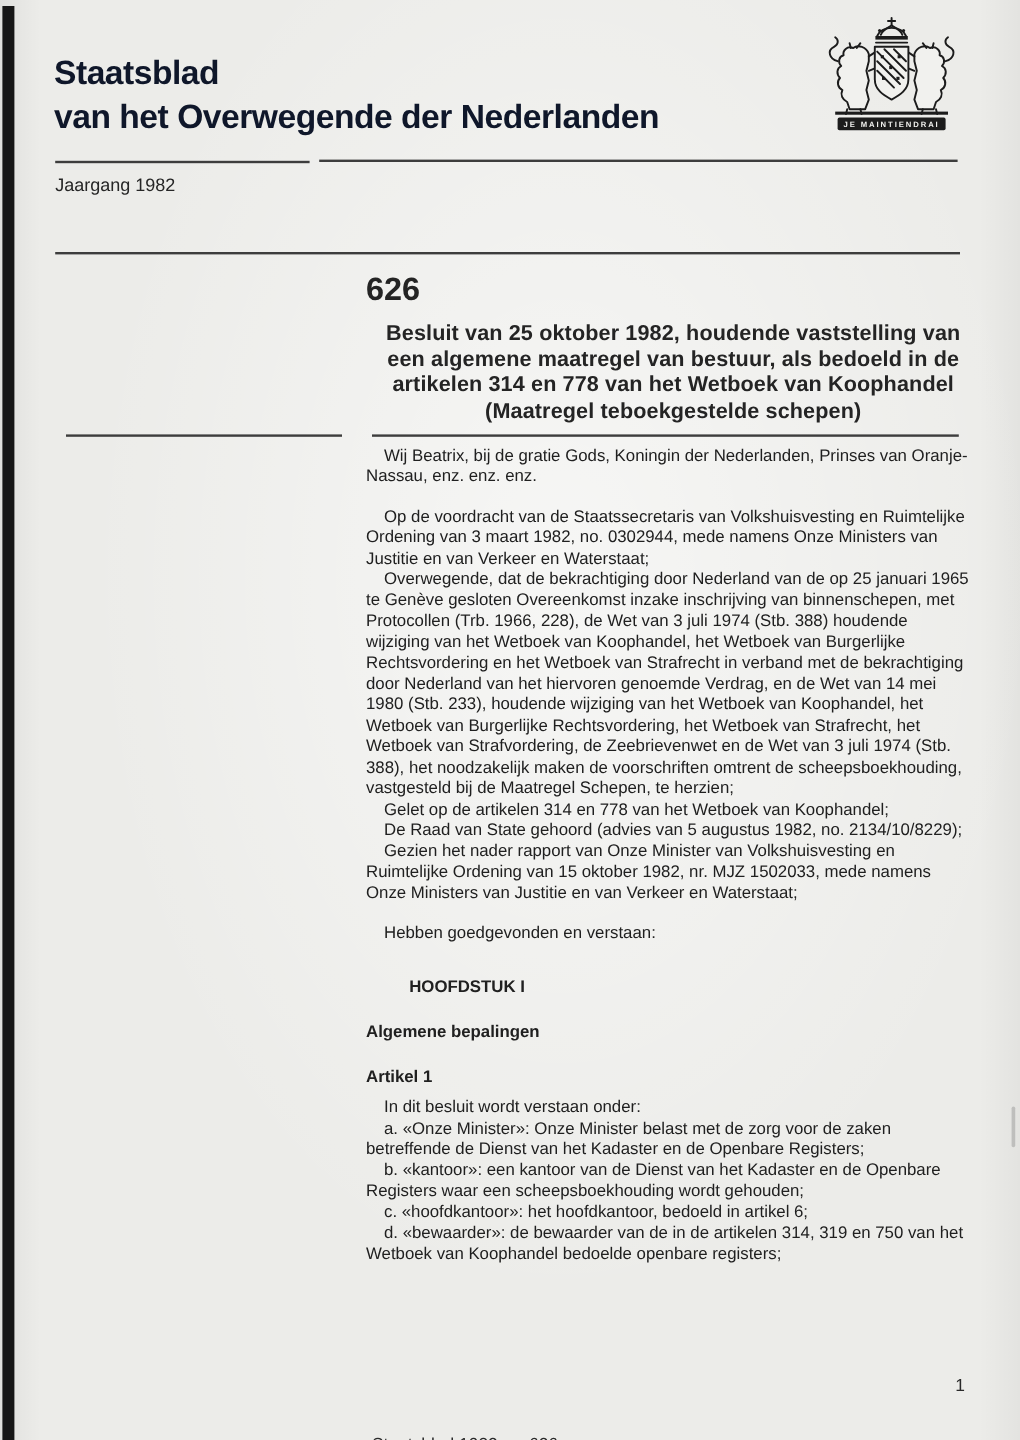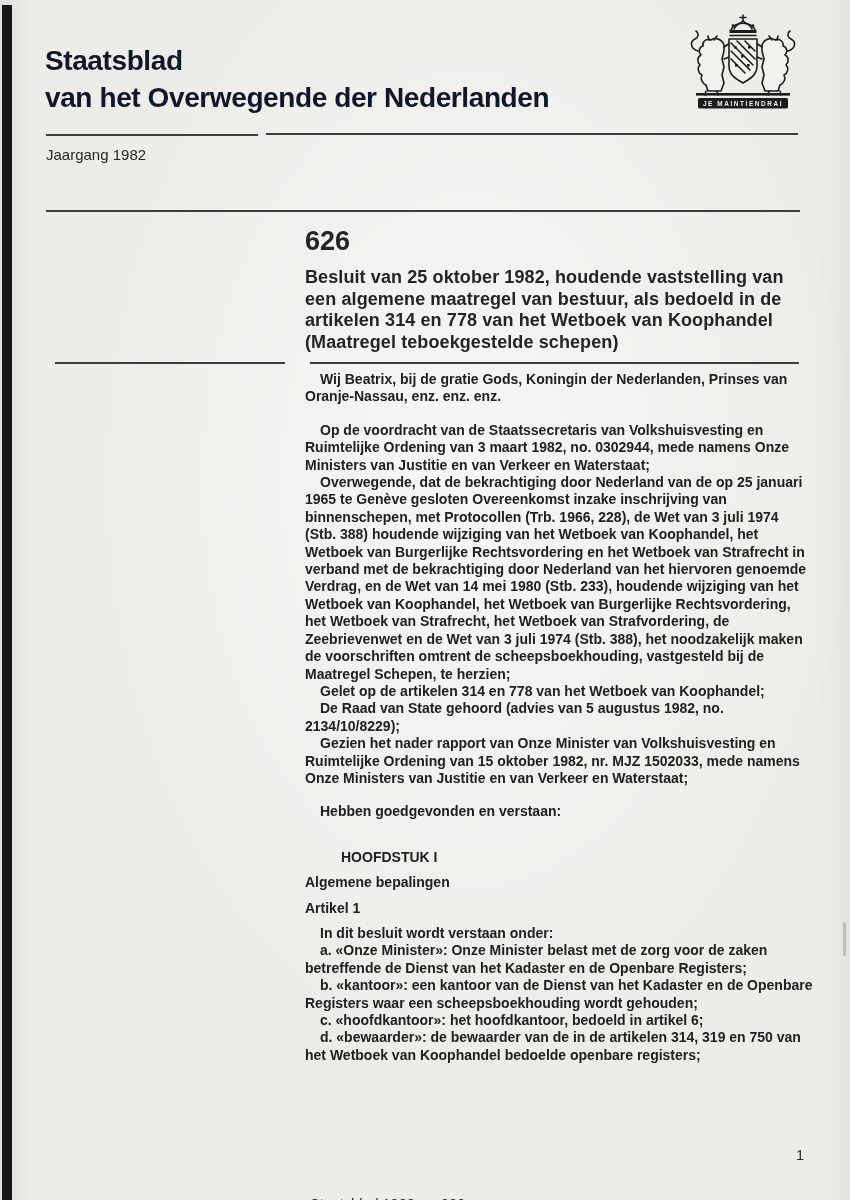--- a/index.html
+++ b/index.html
@@ -40,31 +40,31 @@
     position: absolute; left: 46px; top: 146px;
     font-size: 15px; font-weight: normal; color: #262626;
   }
   .doc-number {
     position: absolute; left: 305px; top: 226px;
     font-size: 27px; font-weight: bold; color: #242424;
   }
   .doc-title {
     position: absolute; left: 305px; top: 267px; width: 512px;
     font-size: 18px; font-weight: bold; line-height: 21.5px;
-    color: #242424; letter-spacing: 0.1px;
+    color: #242424; letter-spacing: 0.1px; text-align: center;
   }
   .body-col {
     position: absolute; left: 305px; top: 371px; width: 508px;
     font-size: 14px; line-height: 17.4px; color: #202020;
   }
   .body-col p.para { margin: 0; }
-  .body-col p.indent { text-indent: 15px; font-weight: bold; }
+  .body-col p.indent { text-indent: 15px; }
   .body-col p.gap    { margin-top: 16px; }
   .body-col p.gap-chapter { margin-top: 28px; padding-left: 36px; }
-  .body-col p.gap-head    { margin-top: 8px; }
+  .body-col p.gap-head    { margin-top: 20px; }
   .body-col p.gap-small   { margin-top: 8px; }
   .body-col p.heading { font-weight: bold; }
   .footer-line {
     position: absolute; top: 1196px; left: 310px;
     font-size: 14.5px; color: #2a2a2a;
   }
   .footer-line .docnum { margin-left: 26px; }
   .page-number {
     position: absolute; top: 1147px; left: 796px;
     font-size: 14.5px; color: #2a2a2a;

